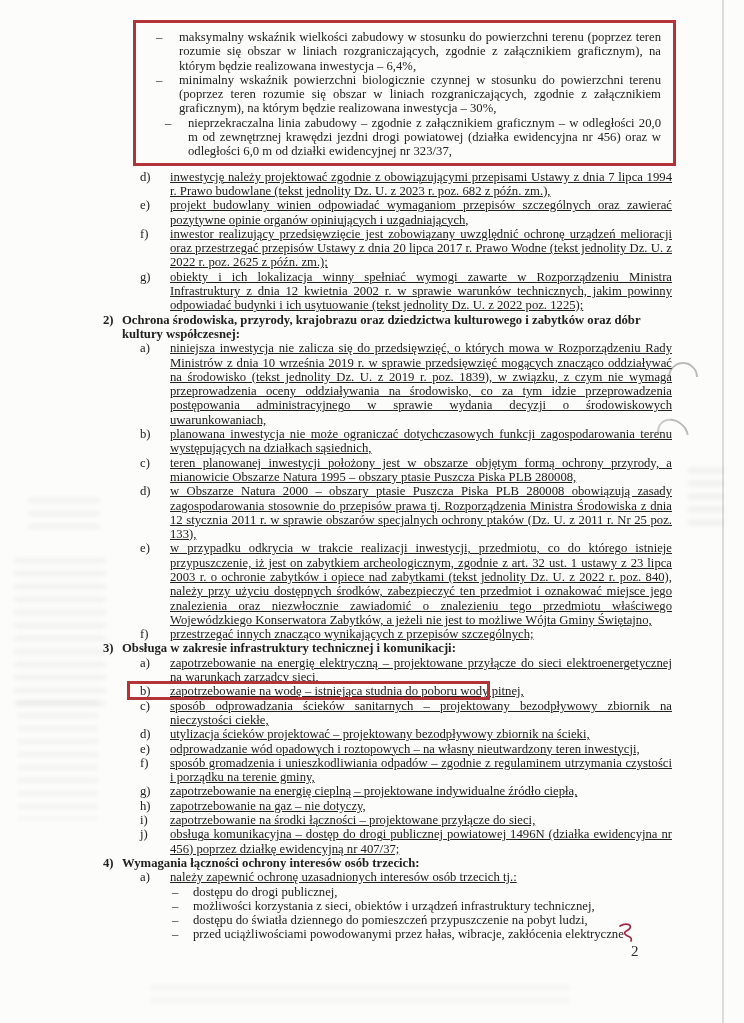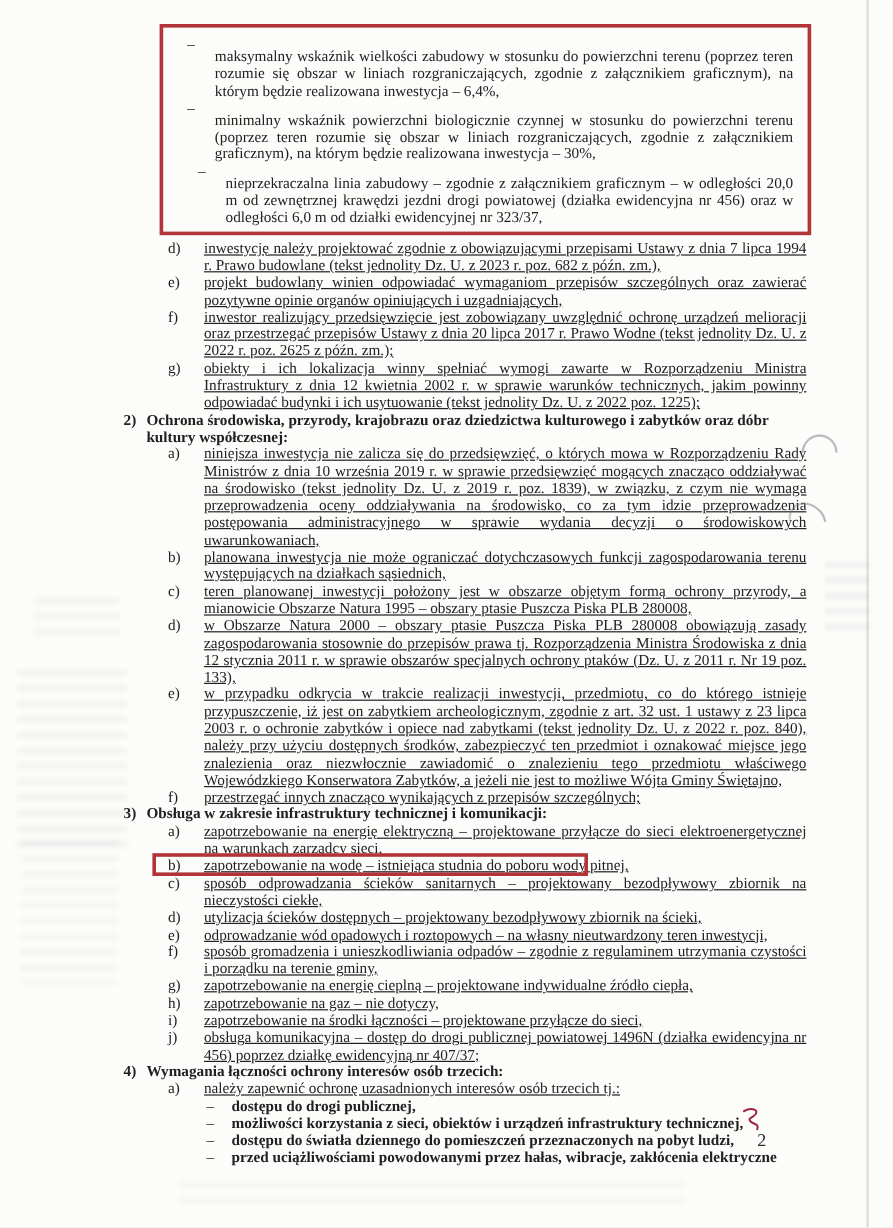--- a/index.html
+++ b/index.html
@@ -10,39 +10,39 @@
     font-size:12.7px;line-height:14.3px;color:#212121;
   }
   .content{position:absolute;left:103px;top:20px;width:569px;}
   
   .redbox1{
     box-sizing:border-box;margin-left:30px;width:543px;
     border:3px solid #b23338;padding:7px 12px 4px 20px;margin-bottom:4px;
   }
   .drow{display:flex;}
   .drow .dlab{width:23px;flex:none;}
-  .drow .dtxt{flex:1;text-align:justify;margin-top:10px;}
+  .drow .dtxt{flex:1;text-align:justify;}
   .drow.indent2{padding-left:9px;}
   
   .li{display:flex;margin-left:37px;}
   .li .lab{width:30px;flex:none;}
   .li .txt{flex:1;text-align:justify;text-decoration:underline;}
   .hlwrap{position:relative;}
   .hlbox{
     position:absolute;box-sizing:border-box;left:-13px;top:-3px;
     width:363px;height:19px;border:3px solid #b23338;pointer-events:none;
   }
   
   .sech{display:flex;font-weight:bold;}
   .sech .num{width:19px;flex:none;}
   .sech .title{flex:1;}
   
   .sub{display:flex;margin-left:69px;}
   .sub .dlab{width:21px;flex:none;}
-  .sub .dtxt{flex:1;text-align:justify;font-weight:bold;}
+  .sub .dtxt{flex:1;text-align:justify;}
   
   .paraph{position:absolute;left:615px;top:922px;width:24px;height:24px;}
   .pagenum{position:absolute;left:631px;top:944px;font-size:15px;color:#2c2c2c;}
   
   .edge-line{position:absolute;left:722px;top:0;width:2px;height:1023px;background:#dcdcd8;}
   .hole{position:absolute;border:2px solid rgba(110,110,110,.45);
         border-bottom-color:transparent;border-left-color:transparent;
         border-radius:50%;transform:rotate(-45deg);}
   .hole.h1{left:668px;top:362px;width:26px;height:26px;}
   .hole.h2{left:656px;top:420px;width:30px;height:24px;border-right-color:transparent;
@@ -105,21 +105,21 @@
     <div class="li">
       <span class="lab">b)</span>
       <span class="txt">planowana inwestycja nie może ograniczać dotychczasowych funkcji zagospodarowania terenu występujących na działkach sąsiednich,</span>
     </div>
     <div class="li">
       <span class="lab">c)</span>
       <span class="txt">teren planowanej inwestycji położony jest w obszarze objętym formą ochrony przyrody, a mianowicie Obszarze Natura 1995 – obszary ptasie Puszcza Piska PLB 280008,</span>
     </div>
     <div class="li">
       <span class="lab">d)</span>
-      <span class="txt">w Obszarze Natura 2000 – obszary ptasie Puszcza Piska PLB 280008 obowiązują zasady zagospodarowania stosownie do przepisów prawa tj. Rozporządzenia Ministra Środowiska z dnia 12 stycznia 2011 r. w sprawie obszarów specjalnych ochrony ptaków (Dz. U. z 2011 r. Nr 19 poz. 133),</span>
+      <span class="txt">w Obszarze Natura 2000 – obszary ptasie Puszcza Piska PLB 280008 obowiązują zasady zagospodarowania stosownie do przepisów prawa tj. Rozporządzenia Ministra Środowiska z dnia 12 stycznia 2011 r. w sprawie obszarów specjalnych ochrony ptaków (Dz. U. z 2011 r. Nr 25 poz. 133),</span>
     </div>
     <div class="li">
       <span class="lab">e)</span>
       <span class="txt">w przypadku odkrycia w trakcie realizacji inwestycji, przedmiotu, co do którego istnieje przypuszczenie, iż jest on zabytkiem archeologicznym, zgodnie z art. 32 ust. 1 ustawy z 23 lipca 2003 r. o ochronie zabytków i opiece nad zabytkami (tekst jednolity Dz. U. z 2022 r. poz. 840), należy przy użyciu dostępnych środków, zabezpieczyć ten przedmiot i oznakować miejsce jego znalezienia oraz niezwłocznie zawiadomić o znalezieniu tego przedmiotu właściwego Wojewódzkiego Konserwatora Zabytków, a jeżeli nie jest to możliwe Wójta Gminy Świętajno,</span>
     </div>
     <div class="li">
       <span class="lab">f)</span>
       <span class="txt">przestrzegać innych znacząco wynikających z przepisów szczególnych;</span>
     </div>
 
@@ -135,21 +135,21 @@
       <span class="hlbox"></span>
       <span class="lab">b)</span>
       <span class="txt">zapotrzebowanie na wodę – istniejąca studnia do poboru wody pitnej,</span>
     </div>
     <div class="li">
       <span class="lab">c)</span>
       <span class="txt">sposób odprowadzania ścieków sanitarnych – projektowany bezodpływowy zbiornik na nieczystości ciekłe,</span>
     </div>
     <div class="li">
       <span class="lab">d)</span>
-      <span class="txt">utylizacja ścieków dostępnych – projektowany bezodpływowy zbiornik na ścieki,</span>
+      <span class="txt">utylizacja ścieków projektować – projektowany bezodpływowy zbiornik na ścieki,</span>
     </div>
     <div class="li">
       <span class="lab">e)</span>
       <span class="txt">odprowadzanie wód opadowych i roztopowych – na własny nieutwardzony teren inwestycji,</span>
     </div>
     <div class="li">
       <span class="lab">f)</span>
       <span class="txt">sposób gromadzenia i unieszkodliwiania odpadów – zgodnie z regulaminem utrzymania czystości i porządku na terenie gminy,</span>
     </div>
     <div class="li">
@@ -180,21 +180,21 @@
     <div class="sub">
       <span class="dlab">–</span>
       <span class="dtxt">dostępu do drogi publicznej,</span>
     </div>
     <div class="sub">
       <span class="dlab">–</span>
       <span class="dtxt">możliwości korzystania z sieci, obiektów i urządzeń infrastruktury technicznej,</span>
     </div>
     <div class="sub">
       <span class="dlab">–</span>
-      <span class="dtxt">dostępu do światła dziennego do pomieszczeń przeznaczonych na pobyt ludzi,</span>
+      <span class="dtxt">dostępu do światła dziennego do pomieszczeń przypuszczenie na pobyt ludzi,</span>
     </div>
     <div class="sub">
       <span class="dlab">–</span>
       <span class="dtxt">przed uciążliwościami powodowanymi przez hałas, wibracje, zakłócenia elektryczne</span>
     </div>
 
   </div>
 
   <svg class="paraph" viewBox="0 0 24 24">
     <path d="M5 4 C10 1 17 2 15 6 C13.5 9 8 9.5 10 12 C12.5 15.5 18 14 16 19" fill="none" stroke="#a12440" stroke-width="1.7" stroke-linecap="round"></path>

